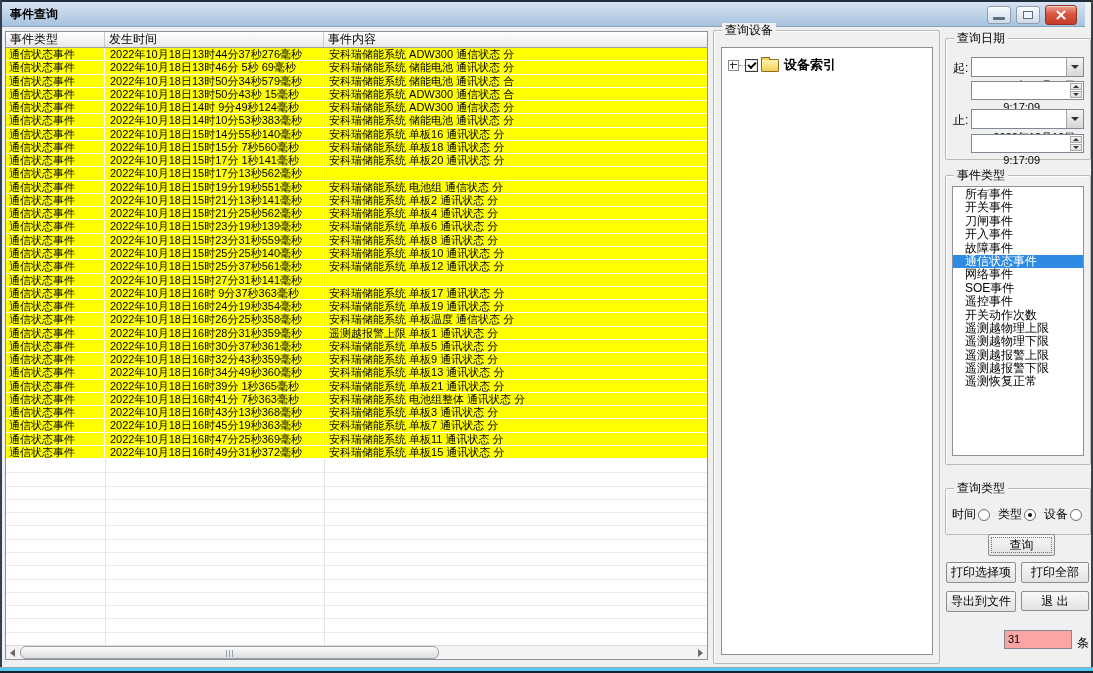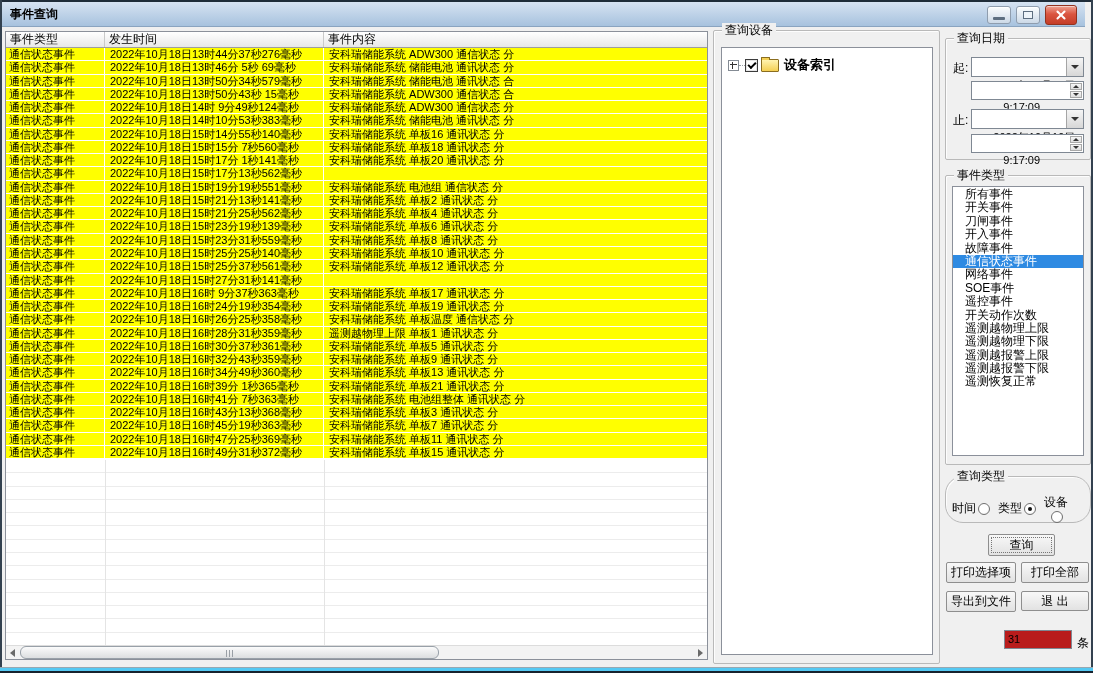--- a/index.html
+++ b/index.html
@@ -90,39 +90,39 @@
   .spin-btn{flex:1;border:1px solid #a8a8a8;background:linear-gradient(#f7f7f7,#dddddd);
       display:flex;align-items:center;justify-content:center;box-sizing:border-box;}
   .tri-u-s{width:0;height:0;border:3px solid transparent;border-top:none;border-bottom:3px solid #333;}
   .tri-d-s{width:0;height:0;border:3px solid transparent;border-bottom:none;border-top:3px solid #333;}
   
   .grp-types{left:945px;top:175px;width:144px;height:288px;}
   .typelist{position:absolute;left:6px;top:10px;width:132px;height:270px;padding-top:1px;overflow:hidden;}
   .type-item{font-size:12px;line-height:13.4px;height:13.4px;padding-left:12px;white-space:pre;overflow:hidden;}
   .type-item.selected{background:#2e8ae2;color:#fff;}
   
-  .grp-qtype{left:945px;top:476px;width:144px;height:45px;border-radius:18px;}
+  .grp-qtype{left:945px;top:488px;width:144px;height:45px;}
   .radio-row{position:absolute;left:6px;top:17px;right:4px;display:flex;align-items:center;}
   .radio-opt{display:flex;align-items:center;margin-right:8px;}
-  .radio-opt:last-child{margin-right:0;flex-direction:column;}
+  .radio-opt:last-child{margin-right:0;}
   .radio-label{font-size:12px;white-space:pre;}
   .radio{width:12px;height:12px;border-radius:50%;border:1px solid #707070;margin-left:2px;position:relative;
       background:radial-gradient(circle at 40% 35%,#ffffff 55%,#e2e2e2);box-sizing:border-box;flex:none;}
   .radio.sel::after{content:'';position:absolute;left:3px;top:3px;width:4px;height:4px;border-radius:50%;background:#111;}
   
   .btn{position:absolute;background:linear-gradient(#f8f8f8,#e2e2e2);border:1px solid #8e8e8e;border-radius:2px;
       font-size:12px;text-align:center;box-sizing:border-box;white-space:pre;cursor:default;}
   .btn-query{left:988px;top:534px;width:67px;height:22px;line-height:20px;outline:1px dotted #777;outline-offset:-4px;}
   .btn-print-sel{left:946px;top:562px;width:70px;height:21px;line-height:19px;}
   .btn-print-all{left:1021px;top:562px;width:68px;height:21px;line-height:19px;}
   .btn-export{left:946px;top:591px;width:70px;height:21px;line-height:19px;}
   .btn-exit{left:1021px;top:591px;width:68px;height:20px;line-height:19px;}
   
   .status-label{position:absolute;left:945px;top:669px;font-size:17px;white-space:pre;}
-  .status-input{position:absolute;left:1004px;top:630px;width:68px;height:19px;background:#b91c1c;border:1px solid #7f8893;
+  .status-input{position:absolute;left:1004px;top:630px;width:68px;height:19px;background:#fca5a5;border:1px solid #7f8893;
       box-sizing:border-box;font-size:11px;line-height:17px;padding-left:3px;}
   .status-unit{position:absolute;left:1077px;top:635px;font-size:12px;}
 </style>
 </head>
 <body>
 
 <div class="window">
   <div class="frame-top"></div>
   <div class="frame-left"></div>
   <div class="frame-right"></div>
@@ -250,21 +250,21 @@
           <div class="lv-cell c2">安科瑞储能系统 单板19 通讯状态 分</div>
         </div>
         <div class="lv-row">
           <div class="lv-cell c0">通信状态事件</div>
           <div class="lv-cell c1">2022年10月18日16时26分25秒358毫秒</div>
           <div class="lv-cell c2">安科瑞储能系统 单板温度 通信状态 分</div>
         </div>
         <div class="lv-row">
           <div class="lv-cell c0">通信状态事件</div>
           <div class="lv-cell c1">2022年10月18日16时28分31秒359毫秒</div>
-          <div class="lv-cell c2">遥测越物理上限 单板1 通讯状态 分</div>
+          <div class="lv-cell c2">遥测越报警上限 单板1 通讯状态 分</div>
         </div>
         <div class="lv-row">
           <div class="lv-cell c0">通信状态事件</div>
           <div class="lv-cell c1">2022年10月18日16时30分37秒361毫秒</div>
           <div class="lv-cell c2">安科瑞储能系统 单板5 通讯状态 分</div>
         </div>
         <div class="lv-row">
           <div class="lv-cell c0">通信状态事件</div>
           <div class="lv-cell c1">2022年10月18日16时32分43秒359毫秒</div>
           <div class="lv-cell c2">安科瑞储能系统 单板9 通讯状态 分</div>

